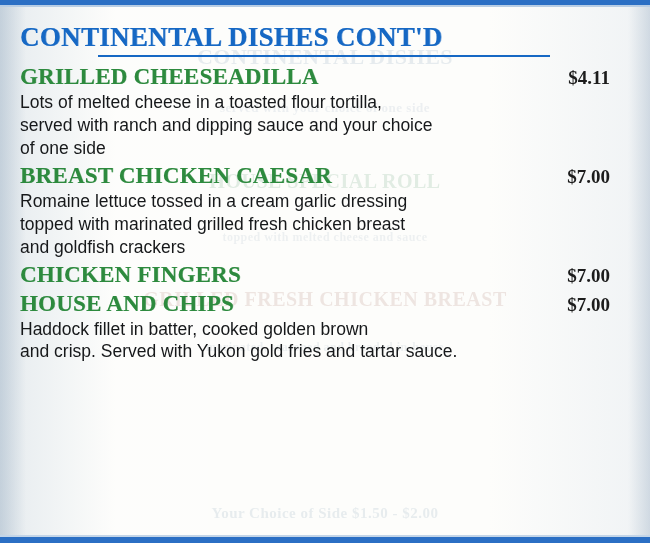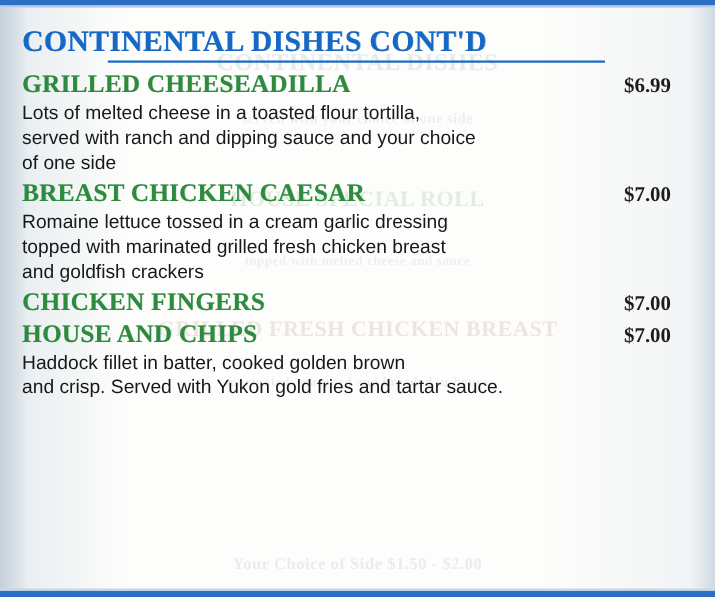--- a/index.html
+++ b/index.html
@@ -156,21 +156,21 @@
   <div class="ghost g5">GRILLED FRESH CHICKEN BREAST</div>
   <div class="ghost g7">Your Choice of Side $1.50 - $2.00</div>
 
   <div class="content">
     <div class="menu-title">CONTINENTAL DISHES CONT'D</div>
     <div class="title-rule"></div>
 
     <div class="item">
       <div class="item-head">
         <span class="item-name">GRILLED CHEESEADILLA</span>
-        <span class="item-price">$6.99</span>
+        <span class="item-price">$4.11</span>
       </div>
       <div class="item-desc">Lots of melted cheese in a toasted flour tortilla,
 served with ranch and dipping sauce and your choice
 of one side</div>
     </div>
 
     <div class="item">
       <div class="item-head">
         <span class="item-name">BREAST CHICKEN CAESAR</span>
         <span class="item-price">$7.00</span>

